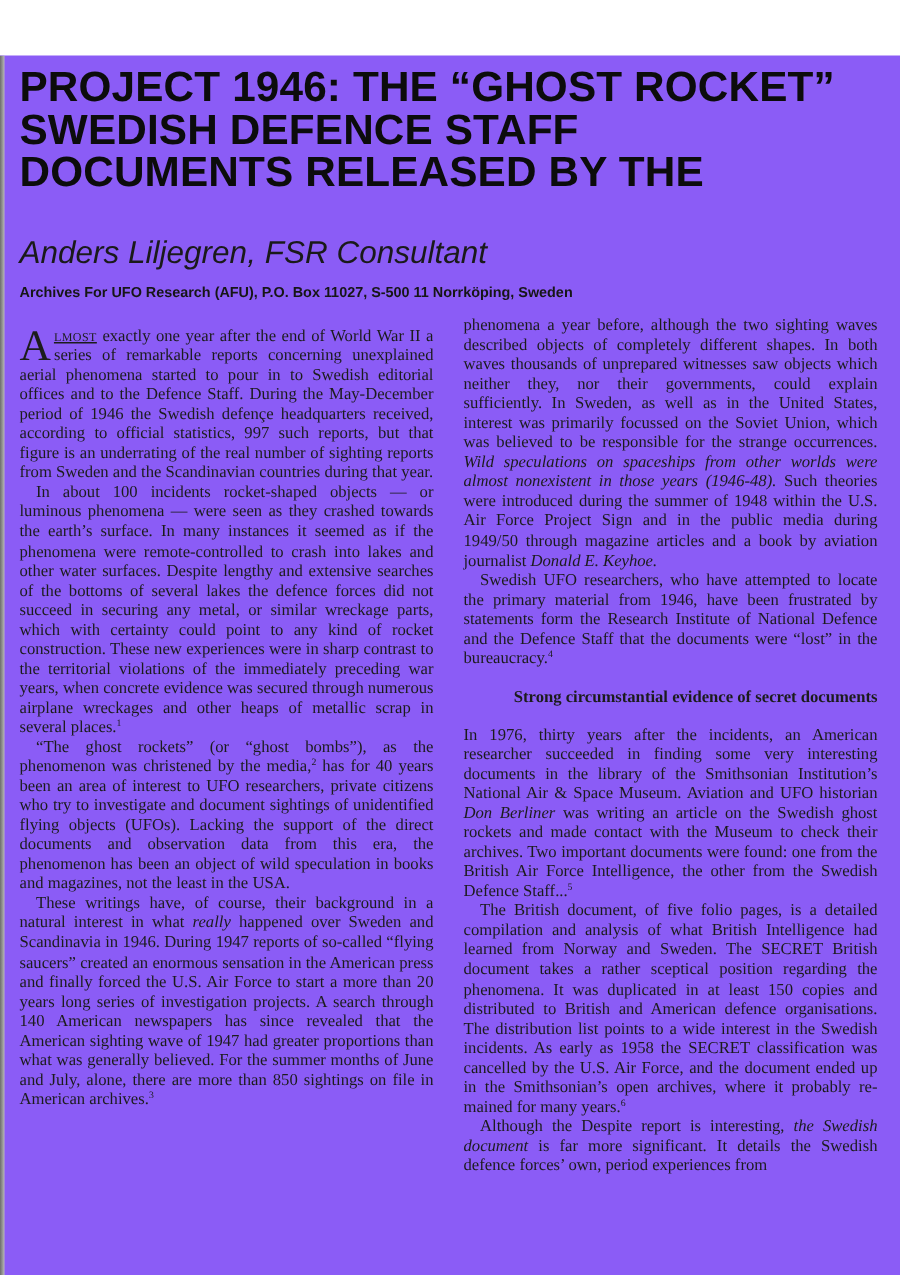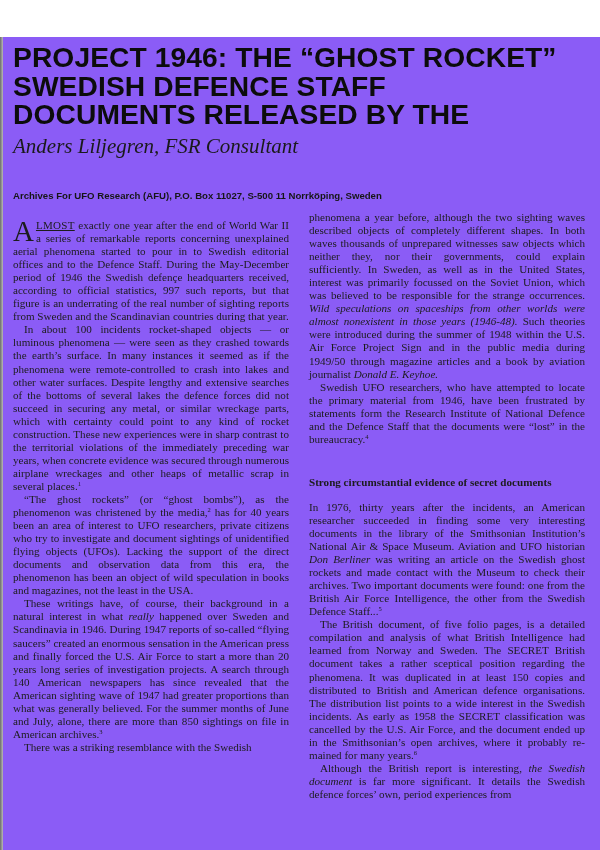--- a/index.html
+++ b/index.html
@@ -19,22 +19,22 @@
     }
     .title {
       position: absolute; left: 13px; top: 6px; width: 560px;
       font-family: "Liberation Sans", sans-serif;
       font-weight: bold; font-size: 28.2px; line-height: 28.5px;
       color: #0c0c0c; letter-spacing: 0.1px;
       margin: 0;
     }
     .title span { display: block; white-space: nowrap; }
     .author {
-      position: absolute; left: 13px; top: 97px;
-      font-family: Liberation Serif, serif;
+      position: absolute; left: 13px; top: 120px;
+      font-family: Liberation Sans, sans-serif;
       font-style: italic; font-size: 21px; color: #1a1a1a;
       white-space: nowrap;
     }
     .address {
       position: absolute; left: 13px; top: 153px;
       font-family: "Liberation Sans", sans-serif;
       font-weight: bold; font-size: 9.6px; color: #161616;
       white-space: nowrap;
     }
     .col {
@@ -45,26 +45,26 @@
     }
     .col-left { left: 13px; }
     .col-right { left: 309px; top: 174px; }
     .col p { margin: 0; text-indent: 11px; }
     .col p.first { text-indent: 0; }
     .col p.noindent { text-indent: 0; }
     .dropcap {
       float: left; font-size: 29px; line-height: 24px;
       margin: 1px 2px 0 0; font-family: "Liberation Serif", serif;
     }
-    .smallcaps { font-variant: small-caps; font-size: 15px; letter-spacing: 0.3px; text-decoration: underline; }
+    .smallcaps { font-variant: small-caps; font-size: 11px; letter-spacing: 0.3px; text-decoration: underline; }
     sup { font-size: 6.5px; line-height: 0; vertical-align: 4px; }
     .subhead {
       font-family: "Liberation Serif", serif;
-      font-weight: bold; font-size: 11.1px; text-align: left;
-      margin: 30px 0 12px 0; text-indent: 0;
+      font-weight: bold; font-size: 11.1px; text-align: right;
+      margin: 13px 0 12px 0; text-indent: 0;
     }
     em { font-style: italic; }
   </style>
 </head>
 <body>
 
 <div class="paper">
   <div class="edge"></div>
 
   <h1 class="title">
@@ -75,24 +75,23 @@
 
   <div class="author">Anders Liljegren, FSR Consultant</div>
 
   <div class="address">Archives For UFO Research (AFU), P.O. Box 11027, S-500 11 Norrköping, Sweden</div>
 
   <div class="col col-left">
     <p class="first"><span class="dropcap">A</span><span class="smallcaps">lmost</span><span> exactly one year after the end of World War II a series of remarkable reports concerning unexplained aerial phenomena started to pour in to Swedish editorial offices and to the Defence Staff. During the May-December period of 1946 the Swed­ish defençe headquarters received, according to offi­cial statistics, 997 such reports, but that figure is an underrating of the real number of sighting reports from Sweden and the Scandinavian countries during that year.</span></p>
     <p><span>In about 100 incidents rocket-shaped objects — or luminous phenomena — were seen as they crashed towards the earth’s surface. In many instances it seemed as if the phenomena were remote-controlled to crash into lakes and other water surfaces. Despite lengthy and extensive searches of the bottoms of several lakes the defence forces did not succeed in sec­uring any metal, or similar wreckage parts, which with certainty could point to any kind of rocket construc­tion. These new experiences were in sharp contrast to the territorial violations of the immediately preceding war years, when concrete evidence was secured through numerous airplane wreckages and other heaps of metallic scrap in several places.</span><sup>1</sup></p>
     <p><span>“The ghost rockets” (or “ghost bombs”), as the phenomenon was christened by the media,</span><sup>2</sup><span> has for 40 years been an area of interest to UFO researchers, pri­vate citizens who try to investigate and document sightings of unidentified flying objects (UFOs). Lack­ing the support of the direct documents and obser­vation data from this era, the phenomenon has been an object of wild speculation in books and magazines, not the least in the USA.</span></p>
     <p><span>These writings have, of course, their background in a natural interest in what </span><em>really</em><span> happened over Sweden and Scandinavia in 1946. During 1947 re­ports of so-called “flying saucers” created an enor­mous sensation in the American press and finally forced the U.S. Air Force to start a more than 20 years long series of investigation projects. A search through 140 American newspapers has since revealed that the American sighting wave of 1947 had greater propor­tions than what was generally believed. For the sum­mer months of June and July, alone, there are more than 850 sightings on file in American archives.</span><sup>3</sup></p>
-    <p><span>There was a striking resemblance with the Swedish</span></p>
   </div>
 
   <div class="col col-right">
     <p class="noindent"><span>phenomena a year before, although the two sighting waves described objects of completely different shapes. In both waves thousands of unprepared wit­nesses saw objects which neither they, nor their governments, could explain sufficiently. In Sweden, as well as in the United States, interest was primarily fo­cussed on the Soviet Union, which was believed to be responsible for the strange occurrences. </span><em>Wild specu­lations on spaceships from other worlds were almost non­existent in those years (1946-48).</em><span> Such theories were introduced during the summer of 1948 within the U.S. Air Force Project Sign and in the public media during 1949/50 through magazine articles and a book by aviation journalist </span><em>Donald E. Keyhoe.</em></p>
     <p><span>Swedish UFO researchers, who have attempted to locate the primary material from 1946, have been frustrated by statements form the Research Institute of National Defence and the Defence Staff that the documents were “lost” in the bureaucracy.</span><sup>4</sup></p>
     <div class="subhead">Strong circumstantial evidence of secret documents</div>
     <p class="noindent"><span>In 1976, thirty years after the incidents, an American researcher succeeded in finding some very interesting documents in the library of the Smithsonian Insti­tution’s National Air &amp; Space Museum. Aviation and UFO historian </span><em>Don Berliner</em><span> was writing an article on the Swedish ghost rockets and made contact with the Museum to check their archives. Two important docu­ments were found: one from the British Air Force In­telligence, the other from the Swedish Defence Staff...</span><sup>5</sup></p>
     <p><span>The British document, of five folio pages, is a de­tailed compilation and analysis of what British Intelli­gence had learned from Norway and Sweden. The SECRET British document takes a rather sceptical position regarding the phenomena. It was duplicated in at least 150 copies and distributed to British and American defence organisations. The distribution list points to a wide interest in the Swedish incidents. As early as 1958 the SECRET classification was cancelled by the U.S. Air Force, and the document ended up in the Smithsonian’s open archives, where it probably re­mained for many years.</span><sup>6</sup></p>
-    <p><span>Although the British report is interesting, </span><em>the Swed­ish document</em><span> is far more significant. It details the Swedish defence forces’ own, period experiences from</span></p>
+    <p><span>Although the Despite report is interesting, </span><em>the Swed­ish document</em><span> is far more significant. It details the Swedish defence forces’ own, period experiences from</span></p>
   </div>
 </div>
 
 </body></html>

